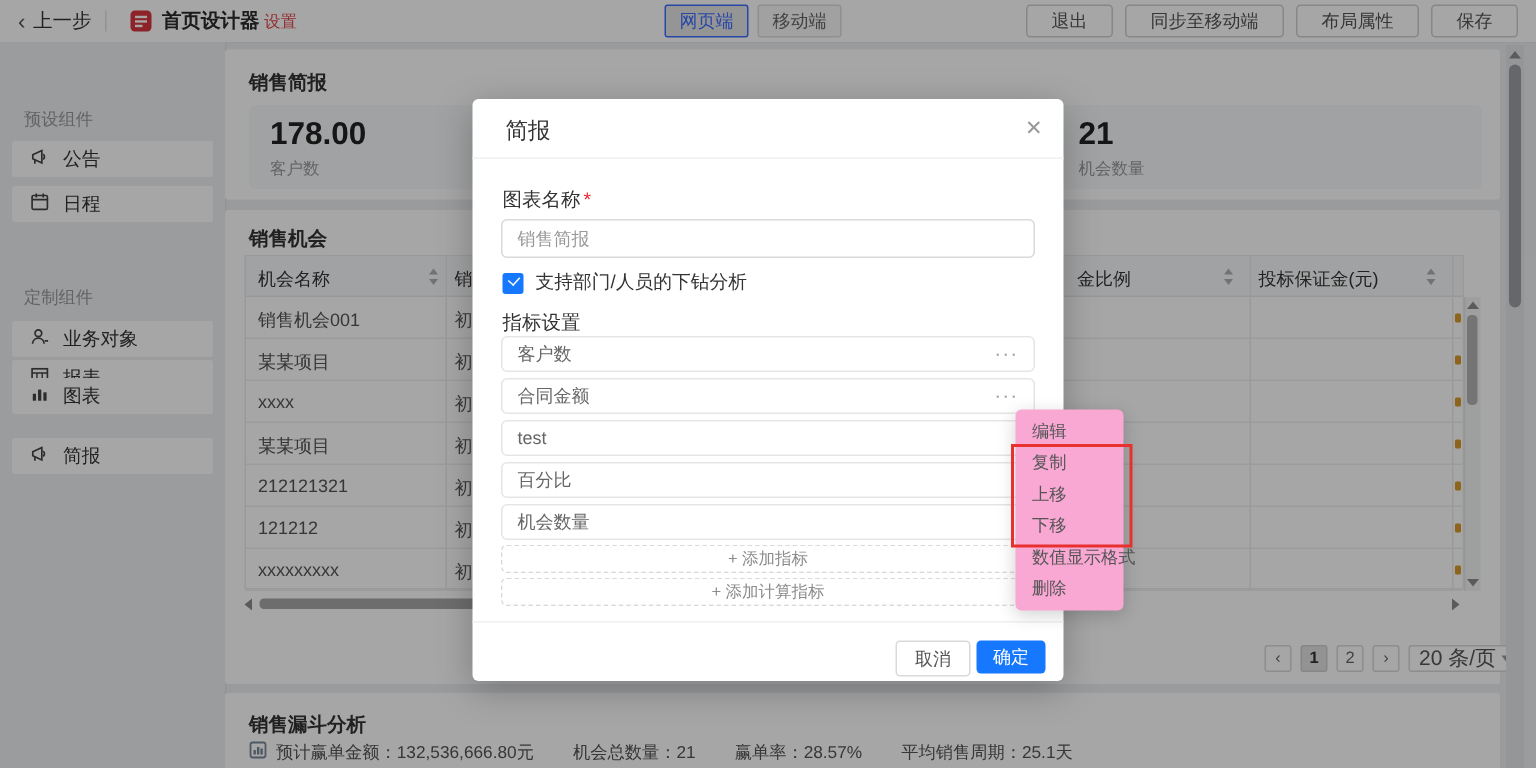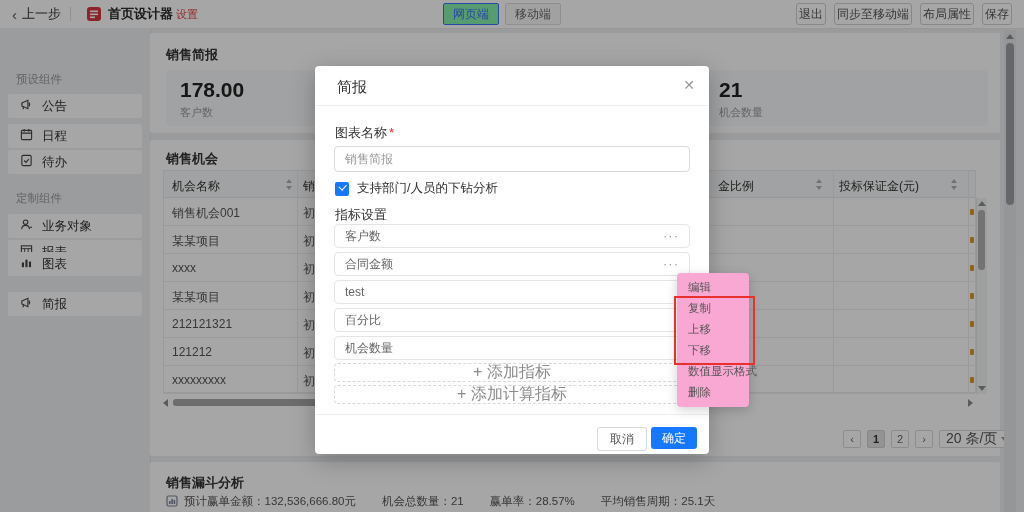--- a/index.html
+++ b/index.html
@@ -15,23 +15,23 @@
   .back .chev{font-size:15px;color:#555;line-height:1;}
   .tb-divider{position:absolute;left:70px;top:7px;width:1px;height:14px;background:#e0e0e0;}
   .applogo{position:absolute;left:86px;top:6px;width:16px;height:16px;}
   .apptitle{position:absolute;left:108px;top:0;height:28px;display:flex;align-items:center;
             font-size:13px;font-weight:bold;color:#2b2b2b;}
   .settings{position:absolute;left:176px;top:0;height:28px;display:flex;align-items:center;
             font-size:11px;color:#e0484c;cursor:pointer;}
   .tabs{position:absolute;left:443px;top:3px;display:flex;gap:6px;}
   .tab{height:20px;padding:0 9px;display:flex;align-items:center;font-size:12px;border-radius:2px;
        border:1px solid #dcdcdc;color:#666;background:#f7f7f7;cursor:pointer;}
-  .tab.active{border-color:#3d6eff;color:#3d6eff;background:#86efac;}
+  .tab.active{border-color:#3d6eff;color:#3d6eff;background:#e5e5e5;}
   .tb-actions{position:absolute;right:12px;top:3px;display:flex;gap:8px;}
-  .tb-btn{height:20px;padding:0 2px;display:flex;align-items:center;font-size:12px;color:#555;
+  .tb-btn{height:20px;padding:0 16px;display:flex;align-items:center;font-size:12px;color:#555;
           background:#fff;border:1px solid #d0d0d0;border-radius:3px;cursor:pointer;}
 
   
   .sidebar{position:absolute;left:0;top:28px;width:150px;height:484px;background:#eef0f3;
            border-right:1px solid #e2e2e2;}
   .side-title{position:absolute;left:16px;font-size:11.5px;color:#999;}
   .side-item{position:absolute;left:8px;width:134px;height:24px;background:#fff;border-radius:2px;
              display:flex;align-items:center;gap:9px;padding-left:12px;box-sizing:border-box;
              font-size:12.5px;color:#333;cursor:pointer;}
   .side-item svg{flex:0 0 auto;}
@@ -105,21 +105,21 @@
                font-size:12.5px;color:#333;cursor:pointer;}
   .cbx{width:14px;height:14px;background:#1677ff;border-radius:2px;position:relative;}
   .cbx::after{content:"";position:absolute;left:3.5px;top:2.5px;width:6px;height:3.5px;
               border-left:1.6px solid #fff;border-bottom:1.6px solid #fff;transform:rotate(-48deg);}
   .m-row{position:absolute;left:19px;width:356px;height:24px;border:1px solid #e5e5e5;border-radius:4px;
          box-sizing:border-box;display:flex;align-items:center;justify-content:space-between;
          padding:0 10px;font-size:12px;color:#666;}
   .more{color:#999;font-size:13px;letter-spacing:1px;cursor:pointer;line-height:10px;}
   .m-add{position:absolute;left:19px;width:356px;height:19px;border:1px dashed #d9d9d9;border-radius:4px;
          box-sizing:border-box;display:flex;align-items:center;justify-content:center;
-         font-size:16px;color:#8c8c8c;cursor:pointer;}
+         font-size:11px;color:#8c8c8c;cursor:pointer;}
   .m-footer{position:absolute;left:0;top:348px;width:100%;height:52px;border-top:1px solid #f0f0f0;
             box-sizing:border-box;padding-left:16px;}
   .btn-cancel{position:absolute;right:62px;top:12px;height:22px;padding:0 12px;border:1px solid #d9d9d9;
               border-radius:3px;background:#fff;color:#555;font-size:12px;display:flex;align-items:center;cursor:pointer;}
   .btn-ok{position:absolute;right:12px;top:12px;height:22px;padding:0 11px;border-radius:3px;
           background:#1677ff;color:#fff;font-size:12px;display:flex;align-items:center;cursor:pointer;}
 
   
   .ctx{position:absolute;left:677px;top:273px;width:72px;background:#f9a8d4;border-radius:4px;z-index:70;
        box-shadow:0 3px 12px rgba(0,0,0,.18);padding:4px 0;}
@@ -171,27 +171,20 @@
             <path d="M3.5 9 V12" stroke="#444" stroke-width="1.2"></path>
           </svg></span>
       <span>公告</span>
     </div>
     <div class="side-item" style="top:96px">
       <span><svg width="13" height="13" viewBox="0 0 14 14">
             <rect x="1.5" y="2.5" width="11" height="10" rx="1" fill="none" stroke="#444" stroke-width="1.2"></rect>
             <path d="M1.5 5.5 H12.5 M4.5 1 V4 M9.5 1 V4" stroke="#444" stroke-width="1.2"></path>
           </svg></span>
       <span>日程</span>
-    </div>
-    <div class="side-item" style="top:122px">
-      <span><svg width="13" height="13" viewBox="0 0 14 14">
-            <rect x="2" y="1.5" width="10" height="11" rx="1.5" fill="none" stroke="#444" stroke-width="1.2"></rect>
-            <path d="M4.5 7 L6.5 9 L9.5 5.5" fill="none" stroke="#444" stroke-width="1.2"></path>
-          </svg></span>
-      <span>待办</span>
     </div>
 
     <div class="side-title" style="top:163px">定制组件</div>
 
     <div class="side-item" style="top:212px">
       <span><svg width="13" height="13" viewBox="0 0 14 14">
             <rect x="1.5" y="2" width="11" height="10" fill="none" stroke="#444" stroke-width="1.2"></rect>
             <path d="M1.5 5 H12.5 M5 5 V12 M8.8 5 V12" stroke="#444" stroke-width="1"></path>
           </svg></span>
       <span>报表</span>

